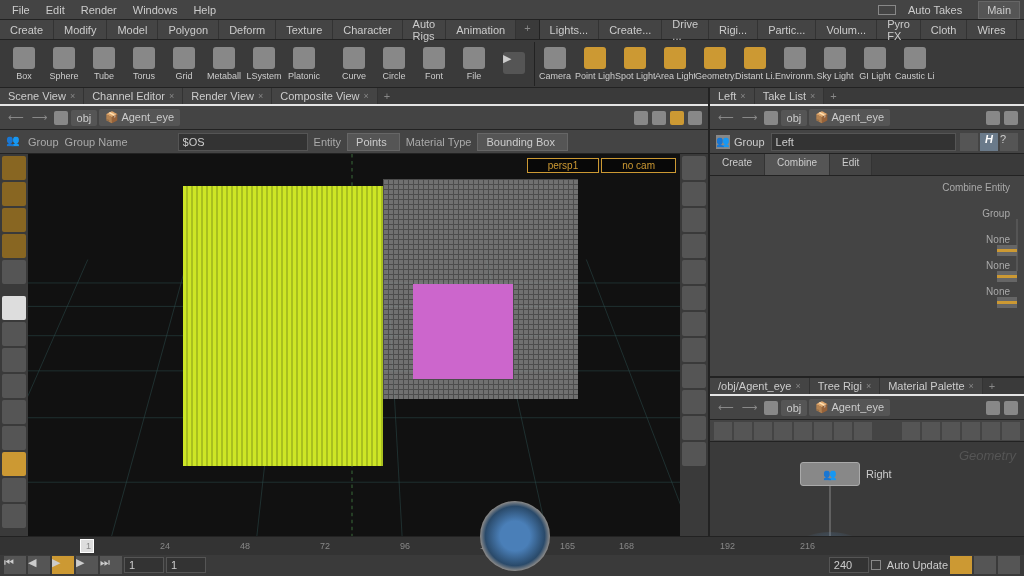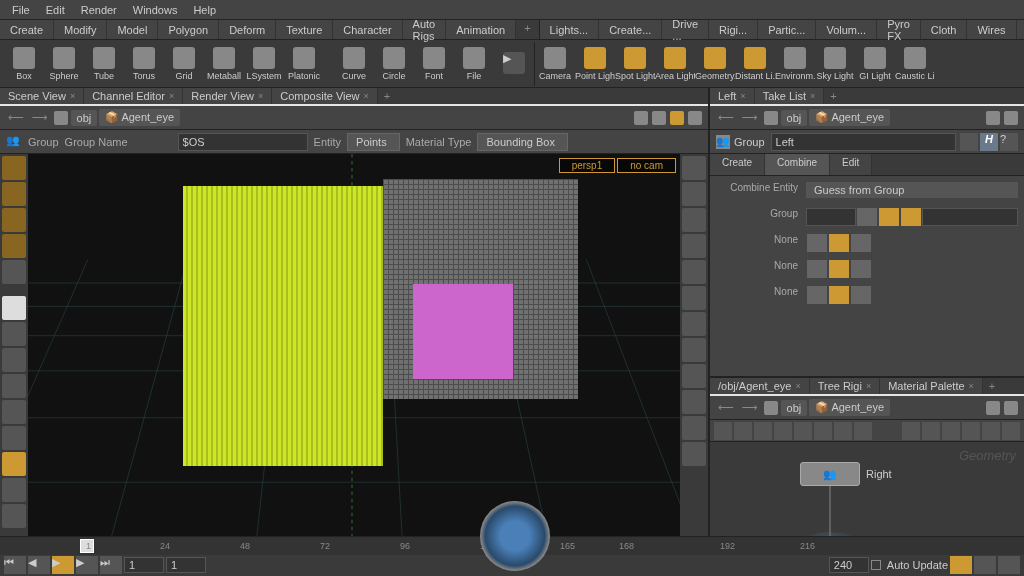--- a/index.html
+++ b/index.html
@@ -42,38 +42,38 @@
 
 .viewport-container { flex: 1; display: flex; background: #000; position: relative; }
 .toolbar-left { width: 28px; background: #3a3a3a; display: flex; flex-direction: column; padding: 2px; gap: 2px; }
 .toolbar-left .tbtn { width: 24px; height: 24px; background: #555; border-radius: 2px; }
 .toolbar-left .tbtn.sel { background: #886622; }
 .viewport { flex: 1; position: relative; background: #111; overflow: hidden; }
 .toolbar-right { width: 28px; background: #3a3a3a; display: flex; flex-direction: column; padding: 2px; gap: 2px; }
 .toolbar-right .tbtn { width: 24px; height: 24px; background: #555; border-radius: 2px; }
 
 .viewport .badge { position: absolute; top: 4px; right: 4px; display: flex; gap: 2px; }
-.viewport .badge span { border: 1px solid #cc9933; color: #cc9933; padding: 1px 12px; font-size: 10px; background: rgba(0,0,0,0.5); }
+.viewport .badge span { border: 1px solid #cc9933; color: #cc9933; padding: 1px 20px; font-size: 10px; background: rgba(0,0,0,0.5); }
 .viewport .edition { position: absolute; bottom: 30px; right: 20px; color: #cc9933; font-size: 11px; }
 .viewport .axis { position: absolute; bottom: 8px; left: 8px; width: 30px; height: 30px; }
 
 .grid-plane { position: absolute; top: 0; left: 0; width: 100%; height: 100%; }
 .yellow-geo { position: absolute; left: 155px; top: 32px; width: 200px; height: 280px; background: repeating-linear-gradient(90deg, #cde625 0px, #cde625 3px, #a8bf1f 3px, #a8bf1f 5px); }
 .gray-geo { position: absolute; left: 355px; top: 25px; width: 195px; height: 220px; background: #999; opacity: 0.7; background-image: linear-gradient(#666 1px, transparent 1px), linear-gradient(90deg, #666 1px, transparent 1px); background-size: 5px 5px; }
 .magenta-geo { position: absolute; left: 385px; top: 130px; width: 100px; height: 95px; background: #cc66cc; }
 
 .right-top { height: 290px; display: flex; flex-direction: column; border-bottom: 2px solid #222; }
 .right-bottom { flex: 1; display: flex; flex-direction: column; }
 
 .param-tabs { background: #3a3a3a; height: 22px; display: flex; border-bottom: 1px solid #222; }
 .param-tabs .ptab2 { padding: 3px 12px; background: #444; border-right: 1px solid #333; font-size: 10px; }
 .param-tabs .ptab2.active { background: #555; }
 
 .param-content { flex: 1; background: #444; padding: 6px; overflow: hidden; }
-.param-row { display: flex; align-items: flex-start; margin-bottom: 4px; height: 22px; }
+.param-row { display: flex; align-items: flex-end; margin-bottom: 4px; height: 22px; flex-direction: column; }
 .param-row .plabel { width: 90px; text-align: right; padding-right: 8px; color: #aaa; font-size: 10px; }
 .param-row .pfield { flex: 1; background: #333; border: 1px solid #555; height: 18px; }
 .param-row .pbtn { width: 20px; height: 18px; background: #cc9933; margin: 0 1px; }
 .param-row .pbtn.gray { background: #666; }
 
 .node-header { background: #444; height: 24px; display: flex; align-items: center; padding: 0 6px; border-bottom: 1px solid #222; }
 .node-header .ico { width: 14px; height: 14px; background: #888; margin-right: 4px; }
 .node-header input { background: #333; border: 1px solid #555; color: #ccc; padding: 2px 4px; flex: 1; height: 18px; }
 .node-header .rightBtns { display: flex; gap: 2px; margin-left: 4px; }
 .node-header .rightBtns .b { width: 18px; height: 18px; background: #555; }
@@ -103,20 +103,25 @@
 </style>
 </head>
 <body>
 
 <div class="menubar">
   <span>File</span>
   <span>Edit</span>
   <span>Render</span>
   <span>Windows</span>
   <span>Help</span>
+  <div class="right">
+    <span class="checkbox"></span>
+    <span>Auto Takes</span>
+    <span class="menu-dropdown">Main</span>
+  </div>
 </div>
 
 <div class="shelf-tabs">
   <div class="shelf-half left">
     <span class="tab">Create</span>
     <span class="tab">Modify</span>
     <span class="tab">Model</span>
     <span class="tab">Polygon</span>
     <span class="tab">Deform</span>
     <span class="tab">Texture</span>
@@ -384,21 +389,20 @@
         </div>
       </div>
       <div class="param-tabs">
         <span class="ptab2">Create</span>
         <span class="ptab2 active">Combine</span>
         <span class="ptab2">Edit</span>
       </div>
       <div class="param-content">
         <div class="param-row">
           <span class="plabel">Combine Entity</span>
-          <span class="dropdown" style="background:#555;padding:2px 8px;flex:1">Guess from Group</span>
         </div>
         <div class="param-row">
           <span class="plabel">Group</span>
           <div class="pfield" style="flex:0 0 50px"></div>
           <div class="pbtn gray"></div>
           <div class="pbtn"></div>
           <div class="pbtn"></div>
           <div class="pfield"></div>
         </div>
         <div class="param-row">

